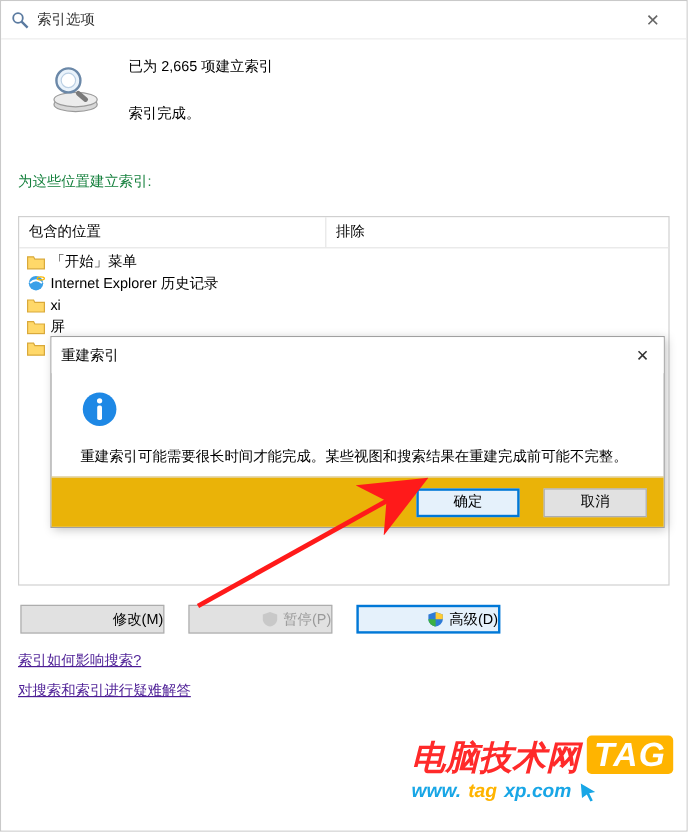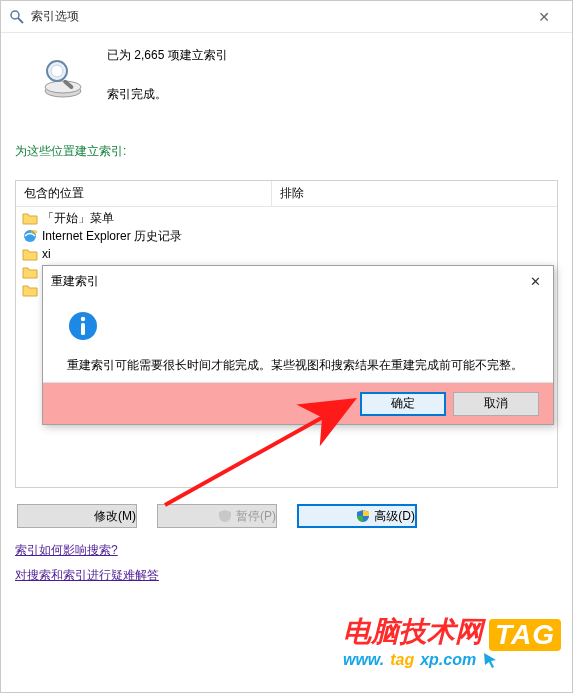--- a/index.html
+++ b/index.html
@@ -29,21 +29,21 @@
     }
     .titlebar .title-icon { width: 16px; height: 16px; margin-right: 6px; }
     .titlebar .title-text { flex: 1; font-size: 12px; color: #333; }
     .titlebar .close-x { width: 40px; text-align: center; color: #666; font-size: 14px; cursor: pointer; }
     .body {
       padding: 12px 14px;
       height: calc(100% - 32px);
       position: relative;
       background: #fff;
     }
-    .status-area { display: flex; align-items: flex-end; margin-bottom: 40px; padding-left: 24px; }
+    .status-area { display: flex; align-items: flex-start; margin-bottom: 40px; padding-left: 24px; }
     .search-icon-big { width: 48px; height: 48px; margin-right: 20px; margin-top: 6px; }
     .status-texts { padding-top: 2px; }
     .status-texts .line1 { font-size: 12px; color: #000; margin-bottom: 22px; }
     .status-texts .line2 { font-size: 12px; color: #000; }
     .section-label { font-size: 12px; color: #15803d; margin-bottom: 20px; }
     .locations-box {
       border: 1px solid #d0d0d0;
       height: 308px;
       background: #fff;
       position: relative;
@@ -86,21 +86,21 @@
     .btn.disabled { color: #9a9a9a; cursor: default; }
     .shield-icon { width: 14px; height: 14px; }
 
     .links { margin-top: 14px; }
     .links a { display: inline-block; color: #4c1d95; text-decoration: underline; font-size: 12px; margin-bottom: 8px; }
 
     
     .modal {
       position: absolute;
       left: 42px;
-      top: 265px;
+      top: 280px;
       width: 512px;
       height: 160px;
       background: #ffffff;
       border: 1px solid #a0a0a0;
       box-shadow: 2px 2px 8px rgba(0,0,0,0.25);
       z-index: 10;
     }
     .modal-titlebar {
       height: 30px;
       display: flex;
@@ -115,26 +115,26 @@
       padding: 14px 20px 10px 24px;
       gap: 14px;
       flex-direction: column;
     }
     .info-icon { width: 32px; height: 32px; flex-shrink: 0; }
     .modal-msg { font-size: 12px; color: #000; line-height: 1.5; }
     .modal-buttons {
       position: absolute;
       bottom: 0; left: 0; right: 0;
       height: 42px;
-      background: #fca5a5;
+      background: #eab308;
       border-top: 1px solid #dfdfdf;
       display: flex;
       justify-content: flex-end;
       align-items: center;
-      gap: 7px;
+      gap: 20px;
       padding-right: 14px;
     }
     .m-btn {
       width: 86px;
       height: 24px;
       border: 1px solid #adadad;
       background: #e1e1e1;
       font-size: 12px;
       display: flex;
       align-items: center;
@@ -161,21 +161,21 @@
       bottom: 24px;
       text-align: left;
       z-index: 30;
       pointer-events: none;
     }
     .watermark .w1 {
       font-size: 28px;
       font-weight: bold;
       font-style: italic;
       display: flex;
-      align-items: flex-end;
+      align-items: flex-start;
       gap: 6px;
     }
     .watermark .w1 .cn { color: #ff2a2a; }
     .watermark .w1 .tag {
       background: #ffb400;
       color: #fff;
       padding: 0 6px;
       border-radius: 4px;
       letter-spacing: 1px;
     }

